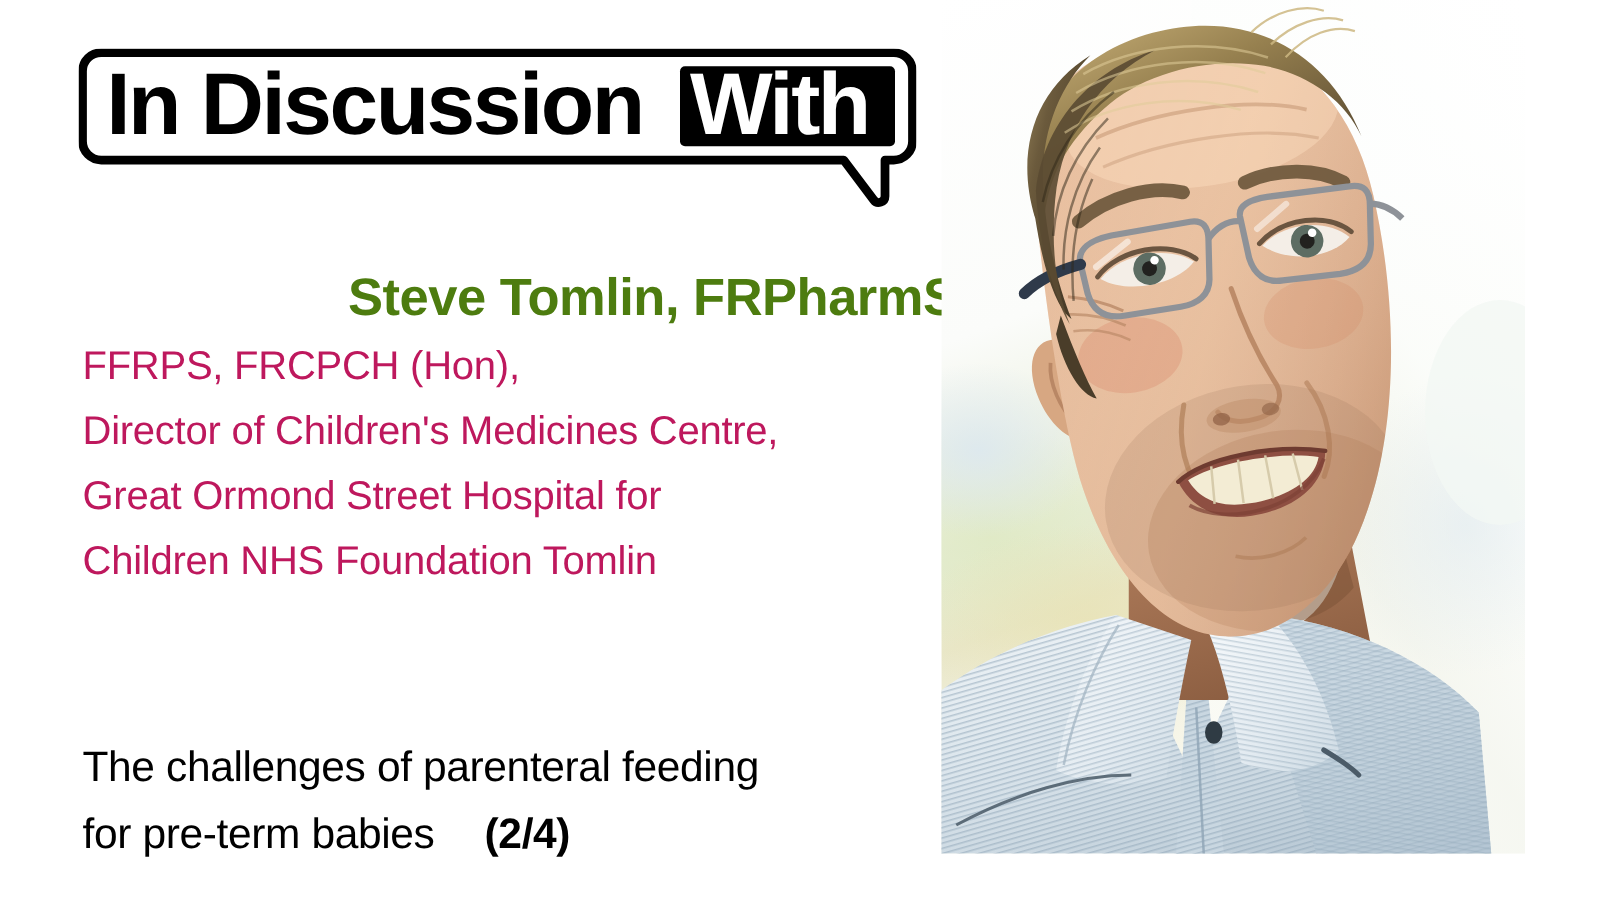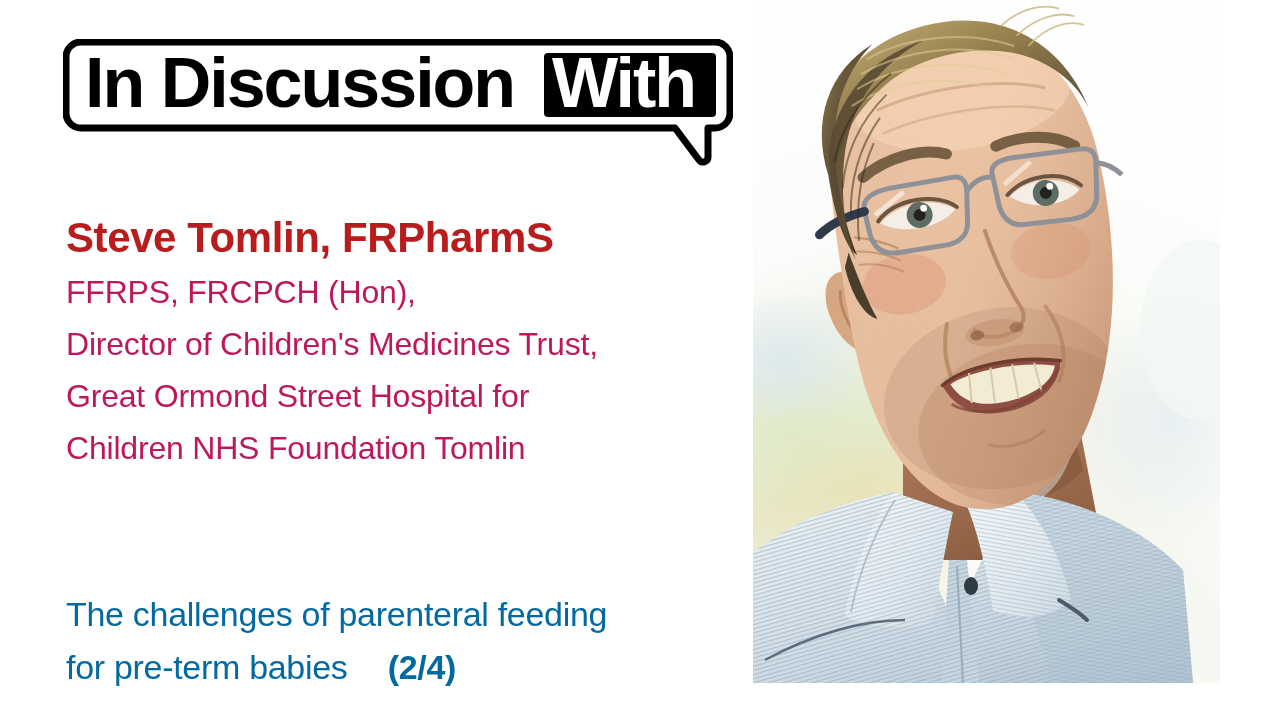--- a/index.html
+++ b/index.html
@@ -47,45 +47,46 @@
   
   #speaker-block {
     position: absolute;
     left: 66px;
     top: 212px;
     width: 700px;
   }
   #speaker-name {
     font-size: 42px;
     font-weight: bold;
-    color: #b91c1c;
+    color: #4d7c0f;
     line-height: 52px;
     letter-spacing: -0.4px;
     white-space: nowrap;
     margin: 0 0 2px 0;
+    text-align: right;
   }
   .credential-line {
     font-size: 32px;
     font-weight: normal;
     color: #be185d;
     line-height: 52px;
     letter-spacing: -0.2px;
     white-space: nowrap;
   }
 
   #talk-title {
     position: absolute;
     left: 66px;
     top: 588px;
     width: 710px;
   }
   .title-line {
     font-size: 34px;
     font-weight: normal;
-    color: #0369a1;
+    color: #000000;
     line-height: 53px;
     letter-spacing: -0.3px;
     white-space: nowrap;
   }
   .title-part {
     font-weight: bold;
     margin-left: 31px;
   }
 
   
@@ -127,21 +128,21 @@
       <rect x="481" y="14" width="172" height="64" rx="4" ry="4" fill="#000000"></rect>
 
       <text class="logo-text-main" x="22" y="68">In Discussion</text>
       <text class="logo-text-inv" x="489" y="68">With</text>
     </svg>
   </div>
 
   <div id="speaker-block">
     <div id="speaker-name">Steve Tomlin, FRPharmS</div>
     <div class="credential-line">FFRPS, FRCPCH (Hon),</div>
-    <div class="credential-line">Director of Children's Medicines Trust,</div>
+    <div class="credential-line">Director of Children's Medicines Centre,</div>
     <div class="credential-line">Great Ormond Street Hospital for</div>
     <div class="credential-line">Children NHS Foundation Tomlin</div>
   </div>
 
   <div id="talk-title">
     <div class="title-line">The challenges of parenteral feeding</div>
     <div class="title-line"><span>for pre-term babies </span><span class="title-part">(2/4)</span></div>
   </div>
 
   <div id="portrait-photo">

